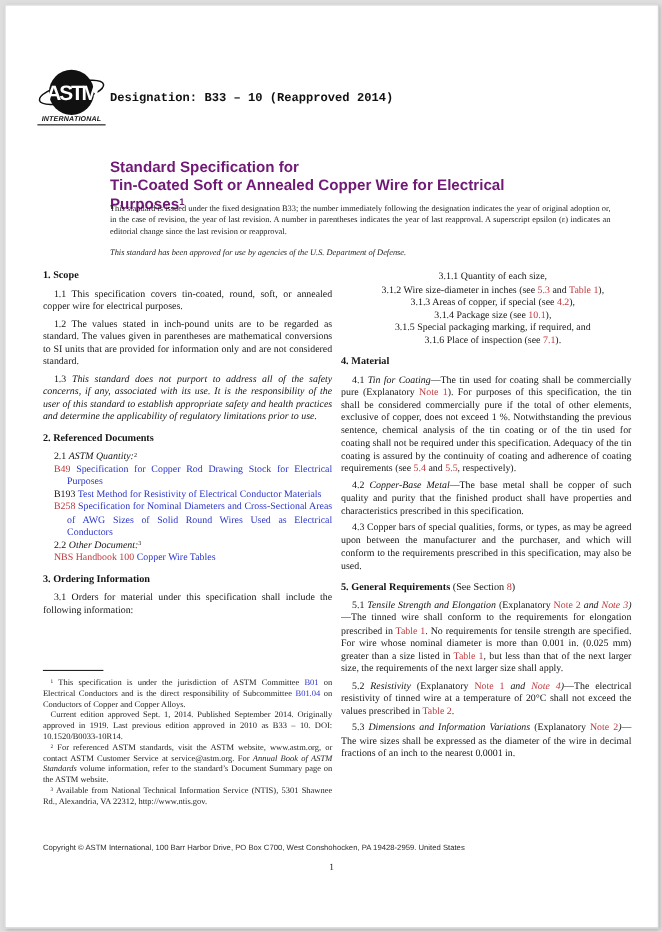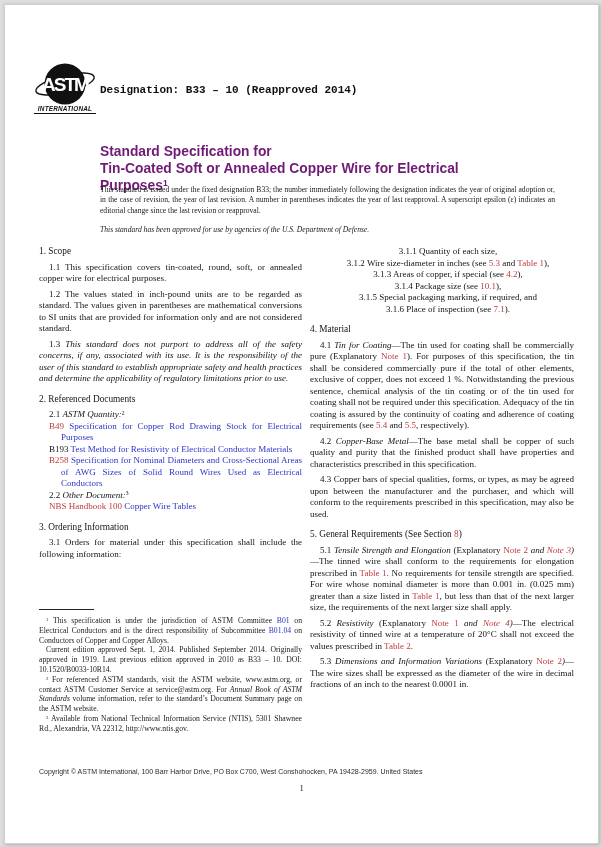--- a/index.html
+++ b/index.html
@@ -29,21 +29,21 @@
 
   .blk{margin:0;}
   .heading{font-size:9.3px;margin:9px 0 4px;}
   .heading:first-child{margin-top:0;}
   .para{text-indent:10px;margin-top:4px;}
   .paraT{text-indent:10px;margin-top:0;}
   .ref{padding-left:22px;text-indent:-12px;text-align:justify;}
   .list{padding-left:12px;margin:0;text-align:center;}
   .note{font-size:8.2px;line-height:10.2px;text-indent:10px;margin:5px 0 3px;}
 
-  .b{font-weight:normal;margin-top:44px;}
+  .b{font-weight:bold;margin-top:44px;}
   .i{font-style:italic;}
   .red{color:var(--link-red,#bf3a3e);}
   .blue{color:var(--link-blue,#2a35c8);}
   .redi{color:var(--link-red,#bf3a3e);font-style:italic;}
   .sc{font-variant:small-caps;}
   sup{font-size:62%;line-height:0;vertical-align:baseline;position:relative;top:-0.45em;}
 
   .fn-sep{position:absolute;left:34px;top:604px;width:55px;height:0;border-top:1px solid #222;}
   .footnotes{position:absolute;left:34px;top:611px;width:263px;font-size:7.7px;
     line-height:9.8px;text-align:justify;color:#1a1a1a;}

